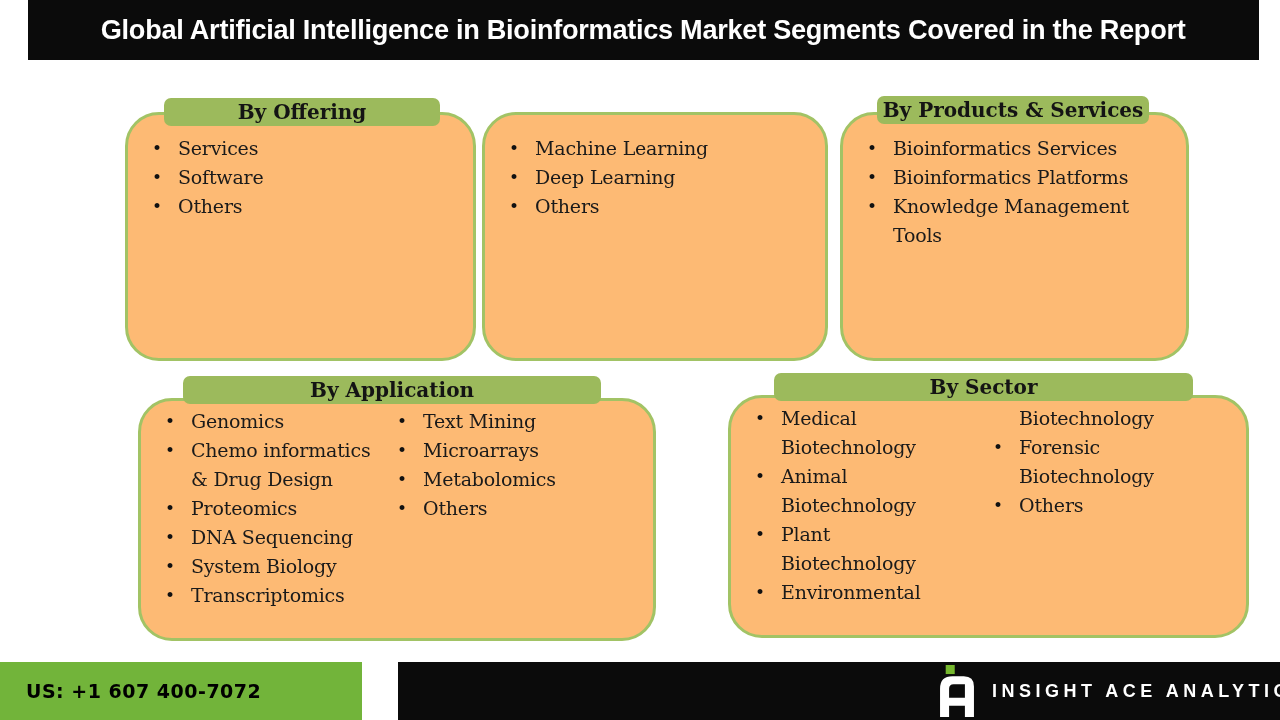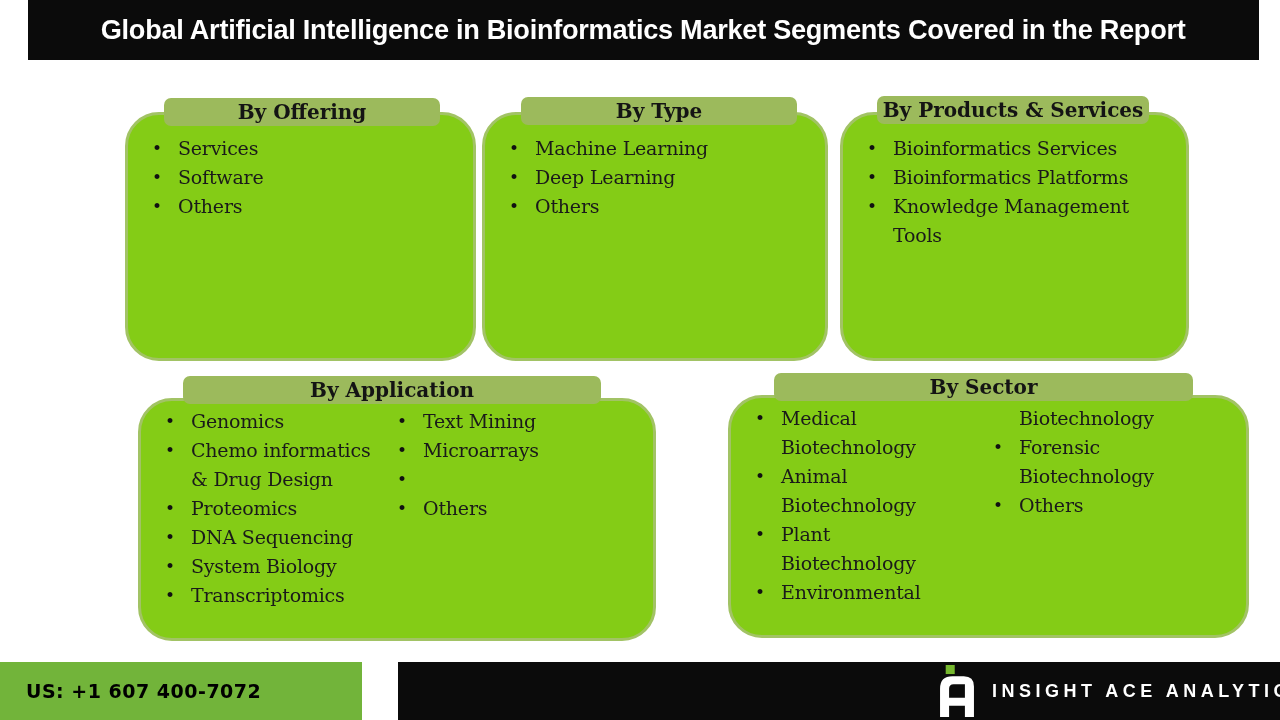--- a/index.html
+++ b/index.html
@@ -14,21 +14,21 @@
     background:var(--bar-black,#0b0b0b);
     display:flex;align-items:center;justify-content:center;margin-left:6px;
   }
   .titlebar .t{
     color:#ffffff;font-family:"Liberation Sans",sans-serif;font-weight:bold;
     font-size:28px;letter-spacing:-0.3px;white-space:nowrap;
     transform:scaleX(0.97);transform-origin:center;
   }
   
   .box{
-    position:absolute;background:#84cc16;
+    position:absolute;background:#fdba74;
     border:3.5px solid var(--border-green,#a2c365);
     border-radius:34px;
   }
   .tab{
     position:absolute;height:28px;
     background:var(--tab-green,#9cba5c);
     border-radius:7px;
     display:flex;align-items:center;justify-content:center;
     font-weight:bold;font-size:20px;color:#141414;
     font-family:"DejaVu Serif",serif;
@@ -99,21 +99,20 @@
         <span class="txt">Software</span>
       </div>
       <div class="li">
         <span class="blt">•</span>
         <span class="txt">Others</span>
       </div>
     </div>
 </div>
 
 <div class="box" id="box-type">
-  <div class="tab" id="tab-type">By Type</div>
   <div class="content">
       <div class="li">
         <span class="blt">•</span>
         <span class="txt">Machine Learning</span>
       </div>
       <div class="li">
         <span class="blt">•</span>
         <span class="txt">Deep Learning</span>
       </div>
       <div class="li">
@@ -176,20 +175,21 @@
         <div class="li">
           <span class="blt">•</span>
           <span class="txt">Text Mining</span>
         </div>
         <div class="li">
           <span class="blt">•</span>
           <span class="txt">Microarrays</span>
         </div>
         <div class="li">
           <span class="blt">•</span>
+          <span class="txt">Metabolomics</span>
         </div>
         <div class="li">
           <span class="blt">•</span>
           <span class="txt">Others</span>
         </div>
       </div>
   </div>
 </div>
 
 <div class="box" id="box-sector">

